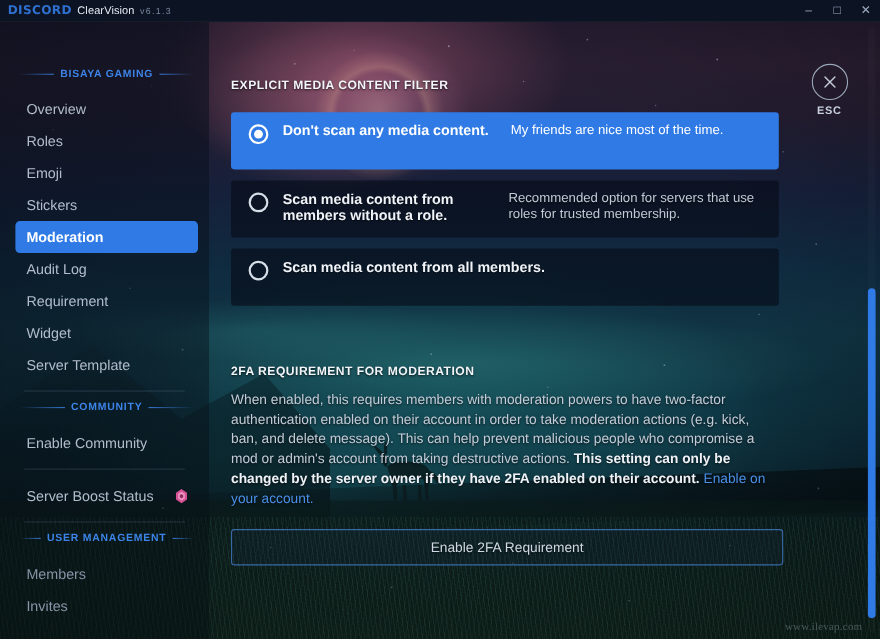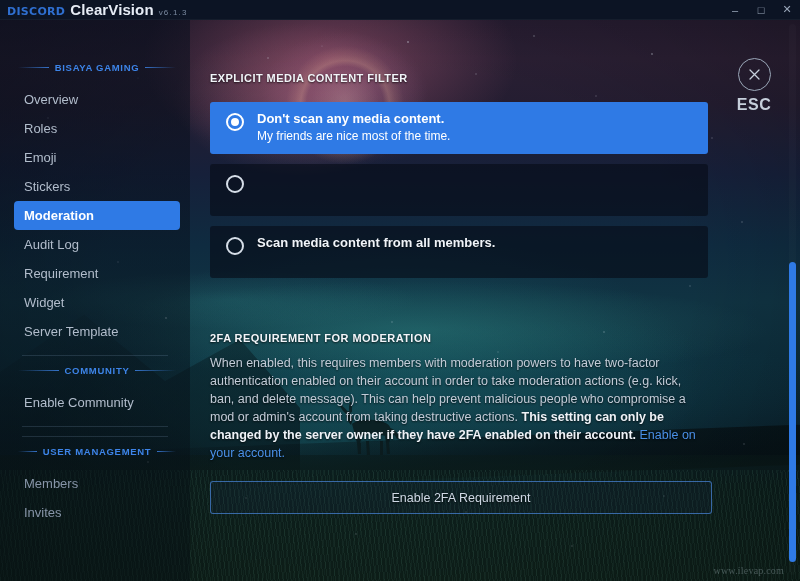--- a/index.html
+++ b/index.html
@@ -123,21 +123,21 @@
     padding-left: 7px;
   }
 
   .tb-discord {
     font-size: 11px; font-weight: bold; letter-spacing: 0.3px;
     color: #2f6fd0;
     font-family: "DejaVu Sans", sans-serif;
   }
 
   .tb-theme {
-    font-size: 15px; font-weight: bold; color: #e6ecf5;
+    font-size: 10px; font-weight: normal; color: #e6ecf5;
     letter-spacing: 0.1px;
   }
 
   .tb-version {
     font-size: 8px; color: #7b8aa0; letter-spacing: 1.2px;
   }
 
   .tb-controls {
     margin-left: auto; display: flex; height: 20px;
   }
@@ -262,21 +262,21 @@
     display: flex; align-items: center; justify-content: center;
   }
   .radio-row.selected .radio-dot { border-color: #ffffff; }
   .radio-dot .inner {
     width: 8px; height: 8px; border-radius: 50%;
     background: #ffffff;
     display: none;
   }
   .radio-row.selected .radio-dot .inner { display: block; }
 
-  .radio-text { display: flex; flex-direction: column; gap: 3px; }
+  .radio-text { display: flex; flex-direction: row; gap: 20px; }
   .radio-title {
     font-size: 13px; font-weight: bold; color: #f0f4f9;
     text-shadow: 0 1px 1px rgba(0,0,0,0.5);
   }
   .radio-sub {
     font-size: 12px; color: #c0cad7;
     text-shadow: 0 1px 1px rgba(0,0,0,0.5);
   }
   .radio-row.selected .radio-title,
   .radio-row.selected .radio-sub { color: #ffffff; text-shadow: none; }
@@ -308,21 +308,21 @@
     z-index: 40;
   }
   .esc-circle {
     width: 33px; height: 33px;
     border-radius: 50%;
     border: 1.6px solid #9aa7b8;
     display: flex; align-items: center; justify-content: center;
     color: #c6cfdb;
   }
   .esc-label {
-    font-size: 16px; font-weight: bold;
+    font-size: 10px; font-weight: bold;
     letter-spacing: 0.6px; color: #c6cfdb;
   }
 
   
   .scroll-track {
     position: absolute;
     right: 4px; top: 24px; bottom: 6px;
     width: 7px;
     border-radius: 4px;
     background: rgba(255,255,255,0.02);
@@ -469,20 +469,30 @@
       <span class="txt">COMMUNITY</span>
       <span class="line right"></span>
     </div>
 
     <div class="side-item">
       <span>Enable Community</span>
     </div>
 
     <div class="side-sep"></div>
 
+    <div class="side-item">
+      <span>Server Boost Status</span>
+      <span class="boost-icon">
+        <svg viewBox="0 0 12 14" width="12" height="14">
+          <path d="M6 0.6 L11 4 L11 10 L6 13.4 L1 10 L1 4 Z" fill="#e0569c" opacity="0.95"></path>
+          <path d="M6 3 L9 5 L9 9 L6 11 L3 9 L3 5 Z" fill="#f7a8d0" opacity="0.8"></path>
+          <path d="M6 5 L7.6 6.2 L7.6 8 L6 9.2 L4.4 8 L4.4 6.2 Z" fill="#8b2f63"></path>
+        </svg>
+      </span>
+    </div>
 
     <div class="side-sep"></div>
 
     <div class="side-header">
       <span class="line"></span>
       <span class="txt">USER MANAGEMENT</span>
       <span class="line right"></span>
     </div>
 
     <div class="side-item dim">
@@ -506,20 +516,24 @@
             <span class="inner"></span>
           </span>
         <span class="radio-text">
           <span class="radio-title">Don't scan any media content.</span>
           <span class="radio-sub">My friends are nice most of the time.</span>
         </span>
       </div>
 
       <div class="radio-row">
         <span class="radio-dot"></span>
+        <span class="radio-text">
+          <span class="radio-title">Scan media content from members without a role.</span>
+          <span class="radio-sub">Recommended option for servers that use roles for trusted membership.</span>
+        </span>
       </div>
 
       <div class="radio-row">
         <span class="radio-dot"></span>
         <span class="radio-text">
           <span class="radio-title">Scan media content from all members.</span>
         </span>
       </div>
 
     </div>

